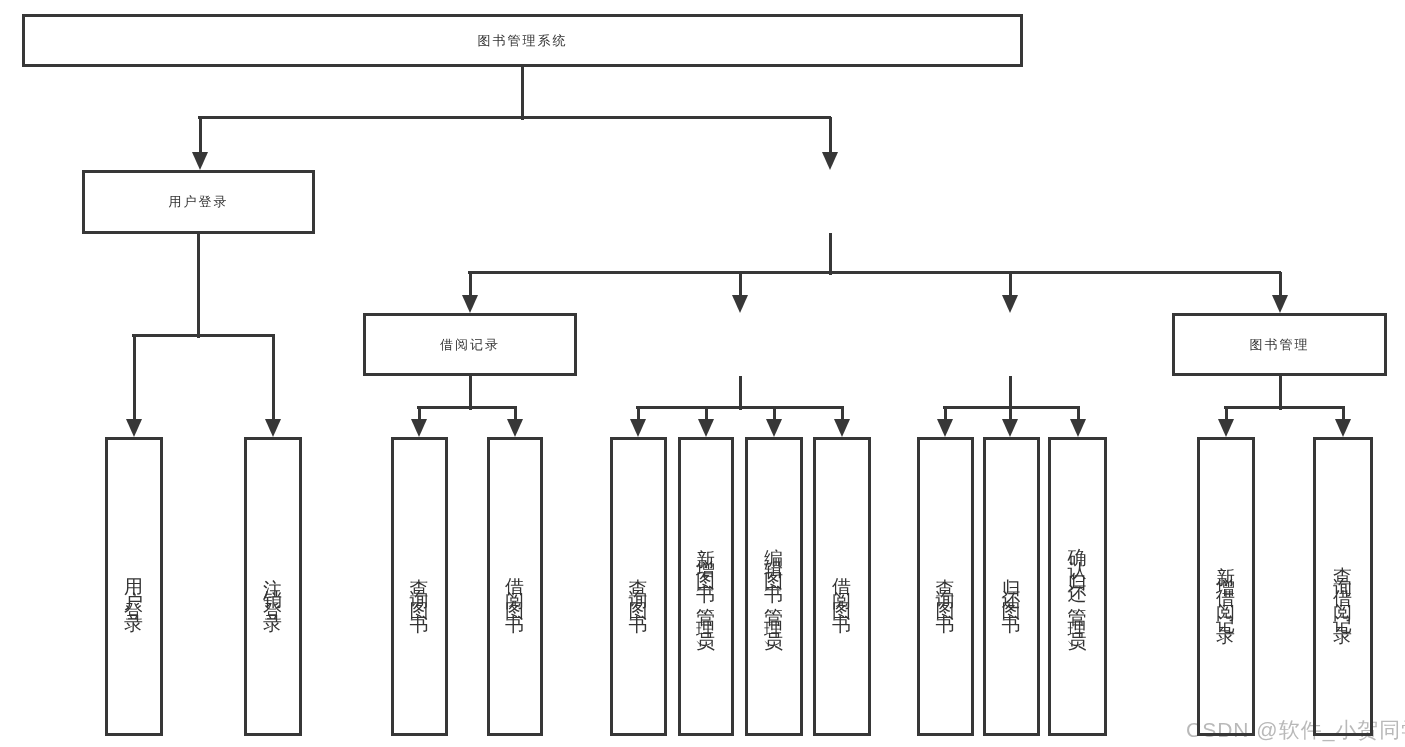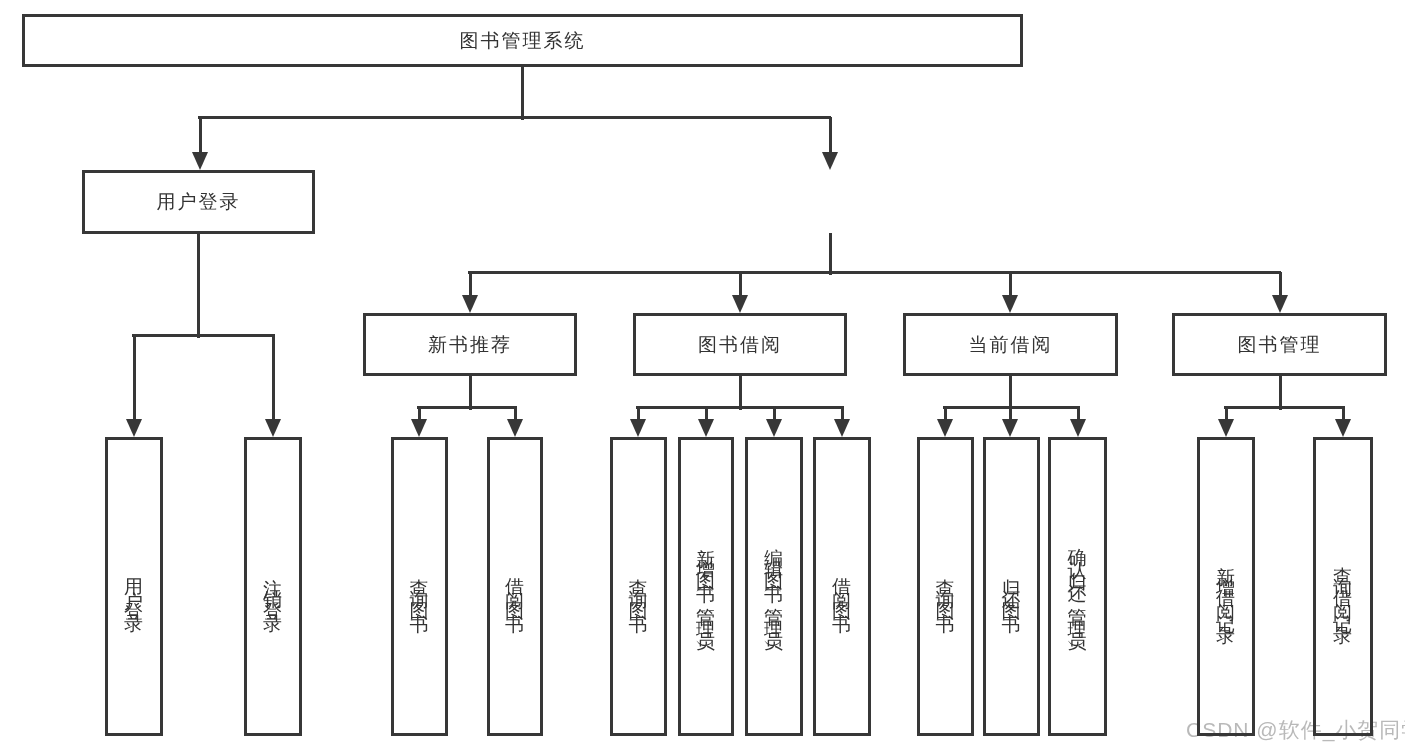--- a/index.html
+++ b/index.html
@@ -15,21 +15,21 @@
     position: absolute;
     box-sizing: border-box;
     border: 3px solid #373737;
     background: transparent;
     display: flex;
     align-items: center;
     justify-content: center;
     color: #333333;
   }
   .hbox span {
-    font-size: 19px;
+    font-size: 13px;
     letter-spacing: 2px;
     white-space: nowrap;
   }
   .vbox span {
     writing-mode: vertical-rl;
     text-orientation: mixed;
     font-size: 19px;
     letter-spacing: 12px;
     line-height: 1;
     white-space: nowrap;
@@ -117,27 +117,21 @@
 
   <div class="box hbox" style="left:22px;top:14px;width:1001px;height:53px">
     <span>图书管理系统</span>
   </div>
 
   <div class="box hbox" style="left:82px;top:170px;width:233px;height:64px">
     <span>用户登录</span>
   </div>
 
   <div class="box hbox" style="left:363px;top:313px;width:214px;height:63px">
-    <span>新书推荐</span>
-  </div>
-  <div class="box hbox" style="left:633px;top:313px;width:214px;height:63px">
-    <span>图书借阅</span>
-  </div>
-  <div class="box hbox" style="left:903px;top:313px;width:215px;height:63px">
-    <span>当前借阅</span>
+    <span>借阅记录</span>
   </div>
   <div class="box hbox" style="left:1172px;top:313px;width:215px;height:63px">
     <span>图书管理</span>
   </div>
 
   <div class="box vbox" style="left:105px;top:437px;width:58px;height:299px">
     <span>用户登录</span>
   </div>
   <div class="box vbox" style="left:244px;top:437px;width:58px;height:299px">
     <span>注销登录</span>

